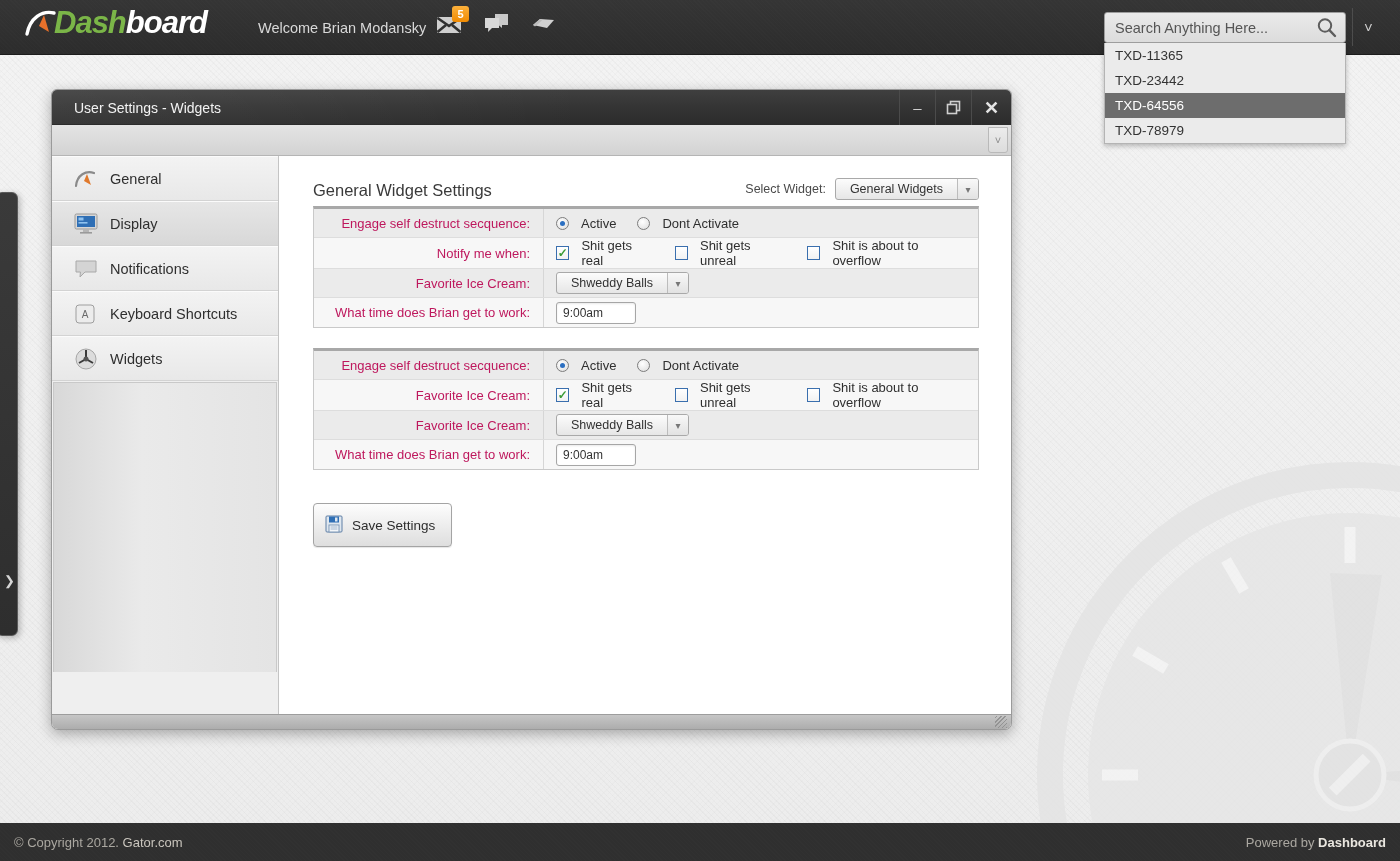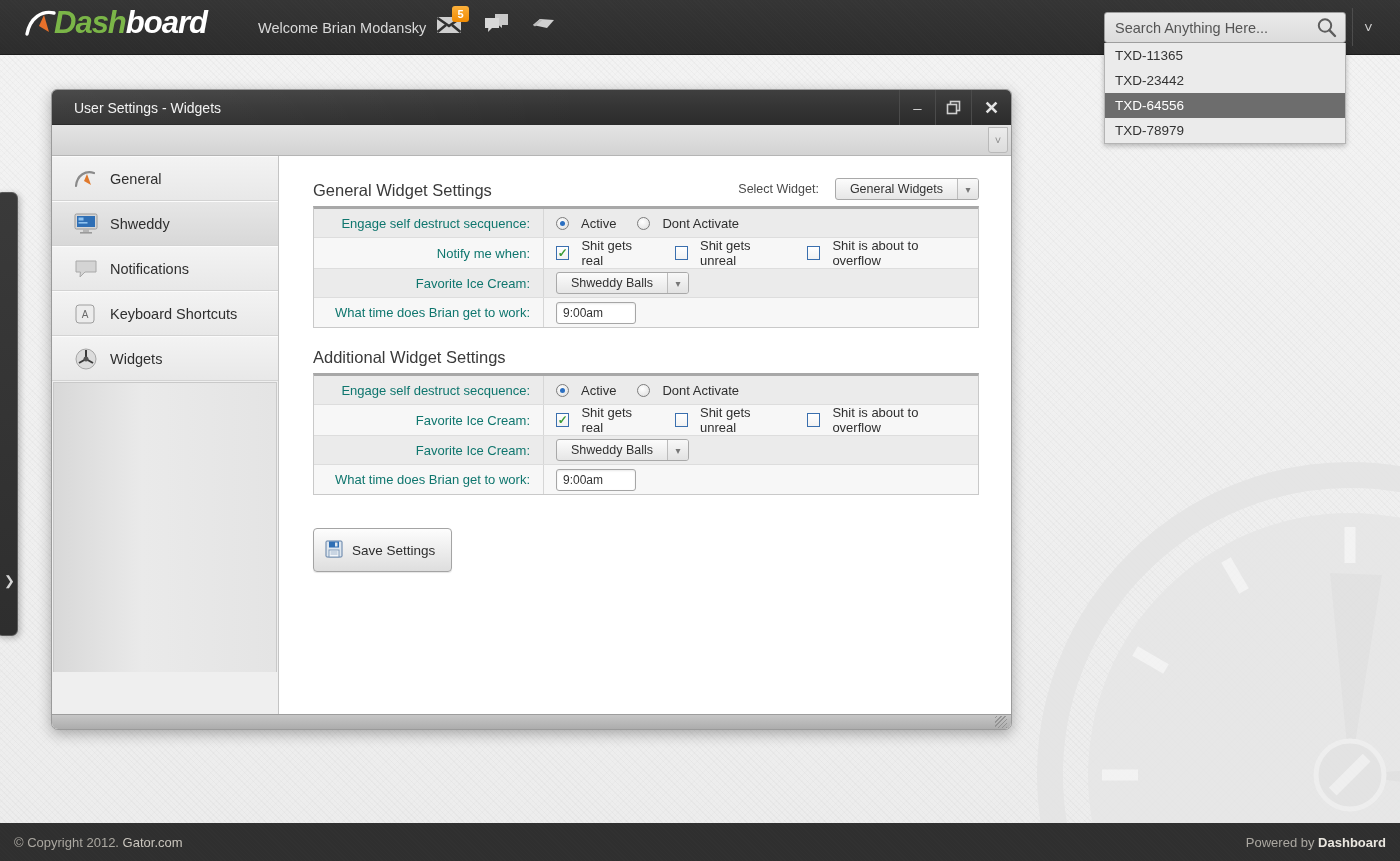--- a/index.html
+++ b/index.html
@@ -224,21 +224,21 @@
   .content {
     flex: 1;
     background: #fff;
     padding: 22px 32px 0 34px;
   }
   .sec-head {
     display: flex; align-items: flex-end; justify-content: space-between;
     padding-bottom: 6px;
   }
   .sec-title { font-size: 16.5px; color: #3a3a3a; }
-  .sec-right { display: flex; align-items: center; gap: 16px; font-size: 12.5px; color: #4a4a4a; }
+  .sec-right { display: flex; align-items: center; gap: 9px; font-size: 12.5px; color: #4a4a4a; }
 
   .select {
     display: inline-flex; align-items: stretch;
     height: 22px;
     border: 1px solid #a9a9a9;
     border-radius: 3px;
     background: linear-gradient(#fcfcfc, #e6e6e6);
     overflow: hidden;
     cursor: pointer;
   }
@@ -260,21 +260,21 @@
   .srow {
     display: flex; align-items: center;
     min-height: 29px;
     border-bottom: 1px solid #dddddd;
   }
   .srow:last-child { border-bottom: 0; }
   .srow.odd { background: #ebebeb; }
   .srow.even { background: #f7f7f7; }
   .slabel {
     width: 230px; text-align: right; padding-right: 13px;
-    font-size: 13px; color: #0f766e;
+    font-size: 13px; color: #be185d;
     border-right: 1px solid #d6d6d6;
     align-self: stretch; display:flex; align-items:center; justify-content:flex-end;
   }
   .sfield {
     flex: 1; padding-left: 12px;
     display: flex; align-items: center; gap: 7px;
     font-size: 13px; color: #2f2f2f;
   }
   .opt { display: inline-flex; align-items: center; gap: 12px; margin-right: 14px; cursor: pointer;}
   .radio {
@@ -472,21 +472,21 @@
         <span class="side-ico">
           <svg width="24" height="21" viewBox="0 0 24 21">
             <rect x="1" y="1" width="22" height="15" rx="1.5" fill="#d6d6d6" stroke="#9a9a9a"></rect>
             <rect x="3" y="3" width="18" height="11" fill="#2f6fb5"></rect>
             <rect x="4.5" y="4.5" width="5" height="3" fill="#8fc2ef"></rect>
             <rect x="4.5" y="9" width="9" height="1.6" fill="#8fc2ef"></rect>
             <rect x="9" y="16" width="6" height="3" fill="#b5b5b5"></rect>
             <rect x="6" y="19" width="12" height="1.6" fill="#9a9a9a"></rect>
           </svg>
         </span>
-        <span class="side-label">Shweddy</span>
+        <span class="side-label">Display</span>
       </div>
 
       <div class="side-item">
         <span class="side-ico">
           <svg width="24" height="20" viewBox="0 0 24 20">
             <path d="M2 2 H22 V13 H11 L6 18 L6.4 13 H2 Z" fill="#d4d4d4" stroke="#a8a8a8"></path>
           </svg>
         </span>
         <span class="side-label">Notifications</span>
       </div>
@@ -577,23 +577,20 @@
           <div class="slabel">What time does Brian get to work:</div>
           <div class="sfield">
             <input class="textinput" type="text" value="9:00am" style="">
           </div>
         </div>
       </div>
 
       <div class="spacer"></div>
 
       
-      <div class="sec-head">
-        <div class="sec-title">Additional Widget Settings</div>
-      </div>
 
       <div class="stable">
         <div class="srow odd">
           <div class="slabel">Engage self destruct secquence:</div>
           <div class="sfield">
             <label class="opt">
               <span class="radio on"></span>
               <span>Active</span>
             </label>
             <label class="opt">

